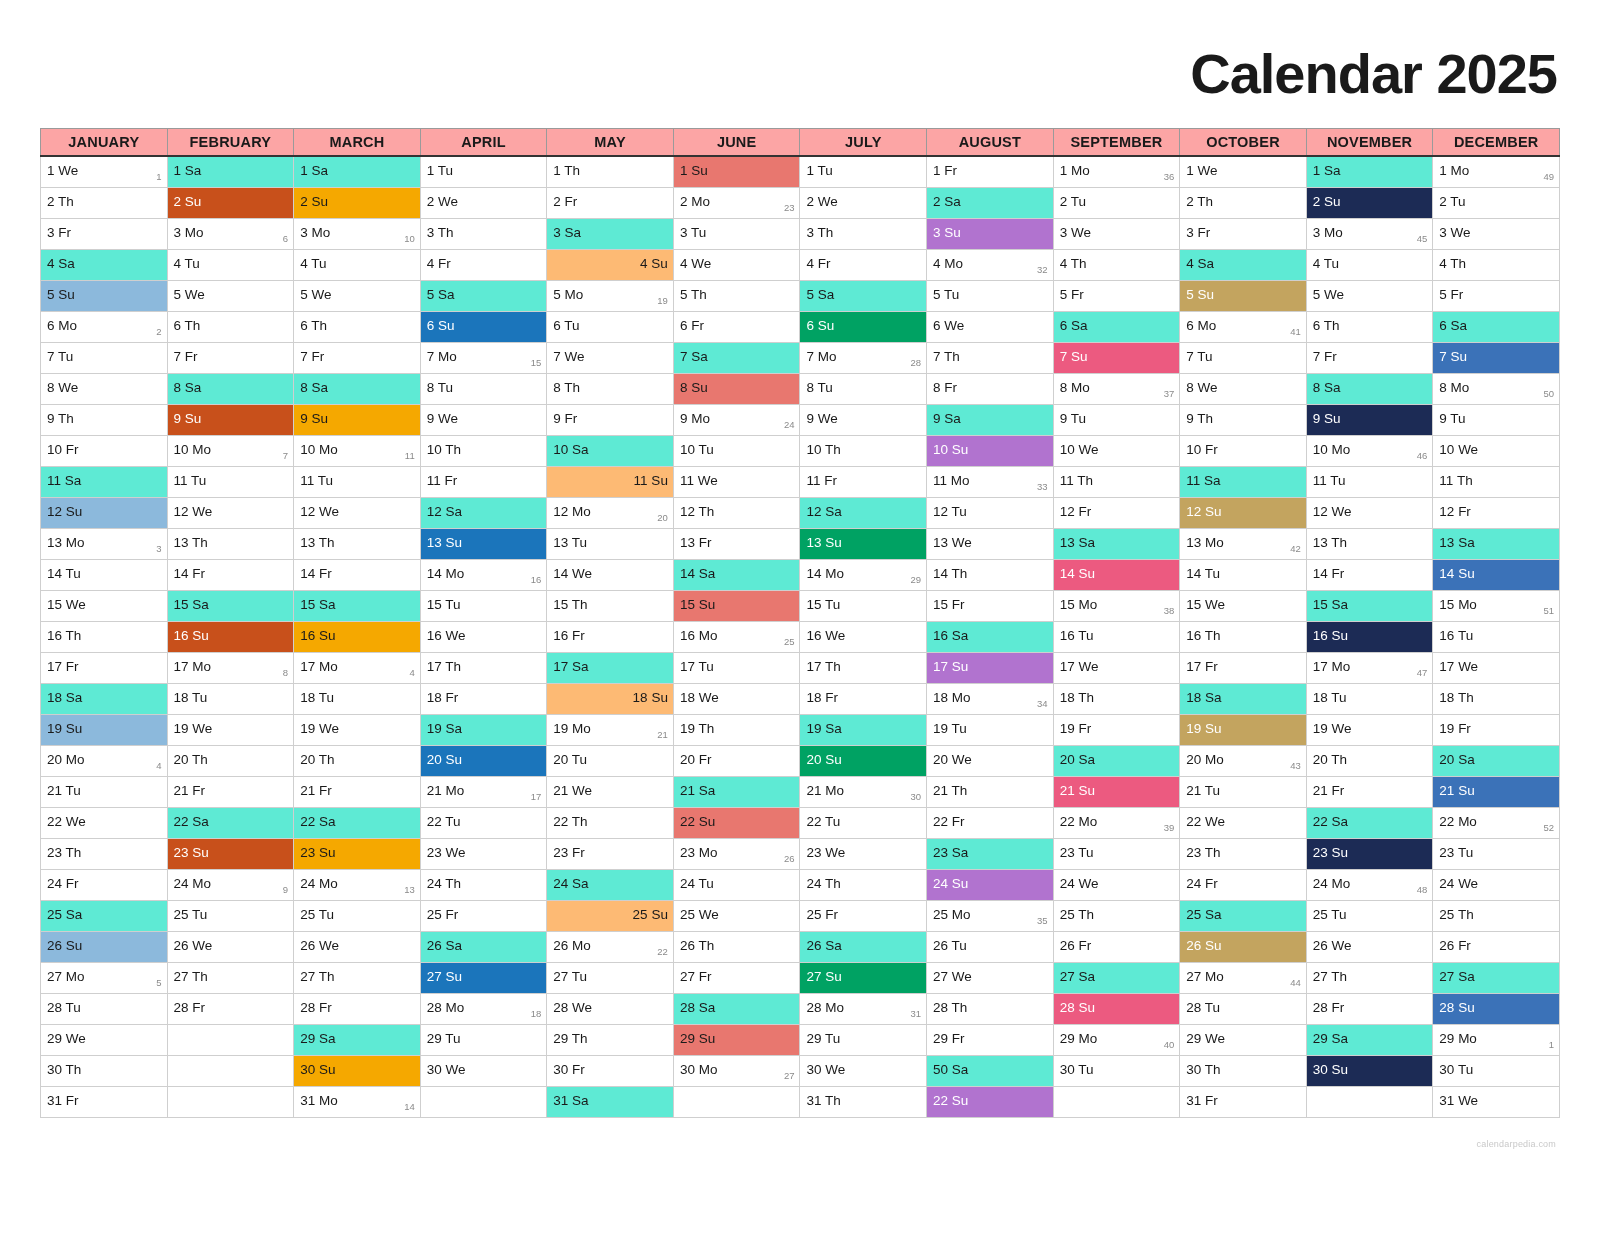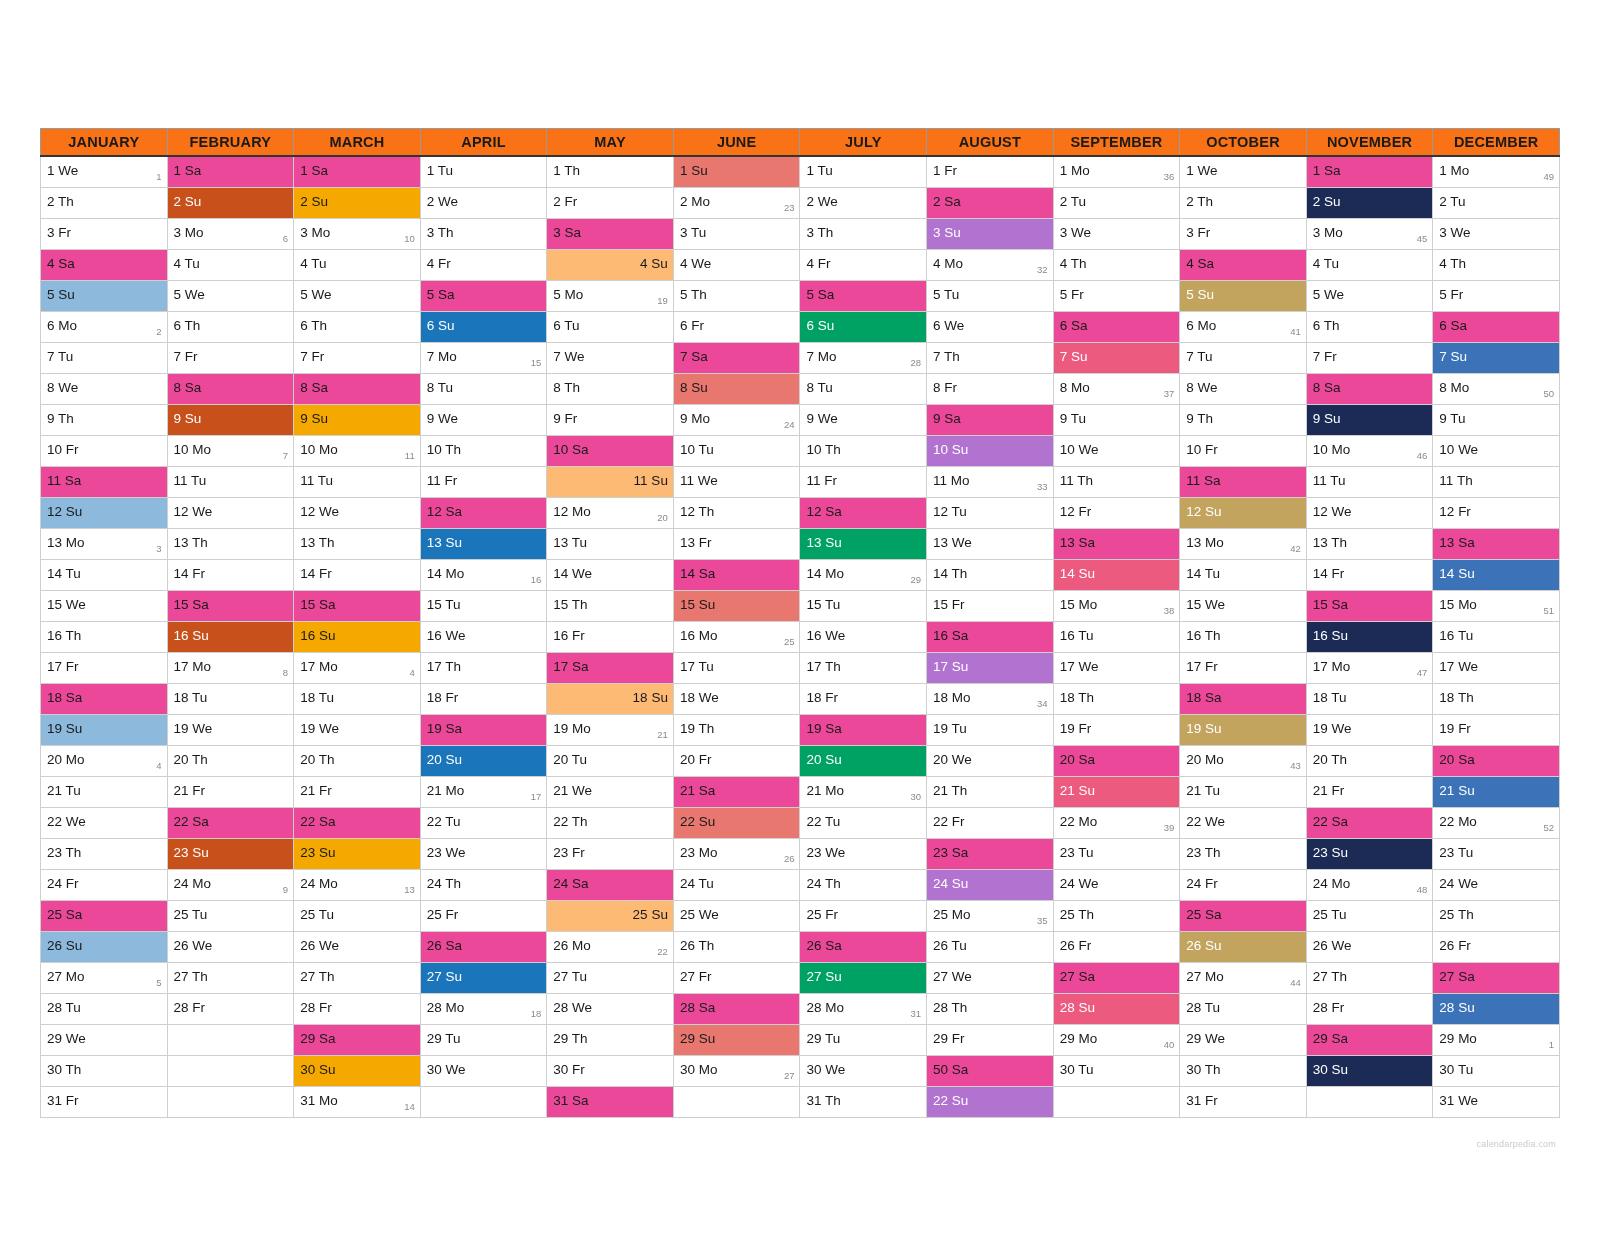--- a/index.html
+++ b/index.html
@@ -8,39 +8,39 @@
   .title{
     position:absolute;right:43px;top:46px;
     font-size:56px;font-weight:bold;letter-spacing:-1px;line-height:1;
     font-family:"Liberation Sans", sans-serif;
   }
   .calendar{
     position:absolute;left:40px;top:128px;width:1520px;
     border-collapse:collapse;table-layout:fixed;
   }
   .calendar th{
-    background:#f97316;border:1px solid #9a9a9a;border-bottom:2px solid #333;
+    background:#fca5a5;border:1px solid #9a9a9a;border-bottom:2px solid #333;
     font-size:14.5px;font-weight:bold;letter-spacing:.2px;
     height:26px;text-align:center;padding:0;
   }
   .calendar td{
     border:1px solid #cfcfcf;height:30px;padding:0;vertical-align:middle;
     font-size:13.5px;
   }
   .cell{
     position:relative;height:30px;display:block;box-sizing:border-box;
     padding:6px 5px 0 6px;
   }
   .cell .d{font-size:13.5px;line-height:1;}
   .cell .wk{
     position:absolute;right:5px;bottom:5px;font-size:9.5px;color:#8a8a8a;
   }
   .empty{background:#ffffff;}
   
-  .c-pale   {background:#ec4899;}
+  .c-pale   {background:#5eead4;}
   .c-lblue  {background:#8cb9dc;}
   .c-blue   {background:#1b75bb;color:#ffffff;}
   .c-blue2  {background:#3b72b8;color:#ffffff;}
   .c-orange {background:#f5a800;}
   .c-rust   {background:#c8501b;color:#ffffff;}
   .c-green  {background:#fdba74;text-align:right;}
   .c-green2 {background:#00a263;color:#ffffff;}
   .c-red    {background:#e8776f;}
   .c-pink   {background:#ec5a80;color:#ffffff;}
   .c-purple {background:#b173cf;color:#ffffff;margin-top:36px;}
@@ -50,20 +50,21 @@
     position:absolute;right:44px;top:1094px;font-size:9px;color:#c9c9c9;
     letter-spacing:.2px;
     margin-top:45px;
   }
 </style>
 </head>
 <body>
 
 <div class="page">
 
+  <div class="title">Calendar 2025</div>
 
   <table class="calendar">
     <thead>
       <tr id="header-row">
           <th>JANUARY</th>
           <th>FEBRUARY</th>
           <th>MARCH</th>
           <th>APRIL</th>
           <th>MAY</th>
           <th>JUNE</th>

